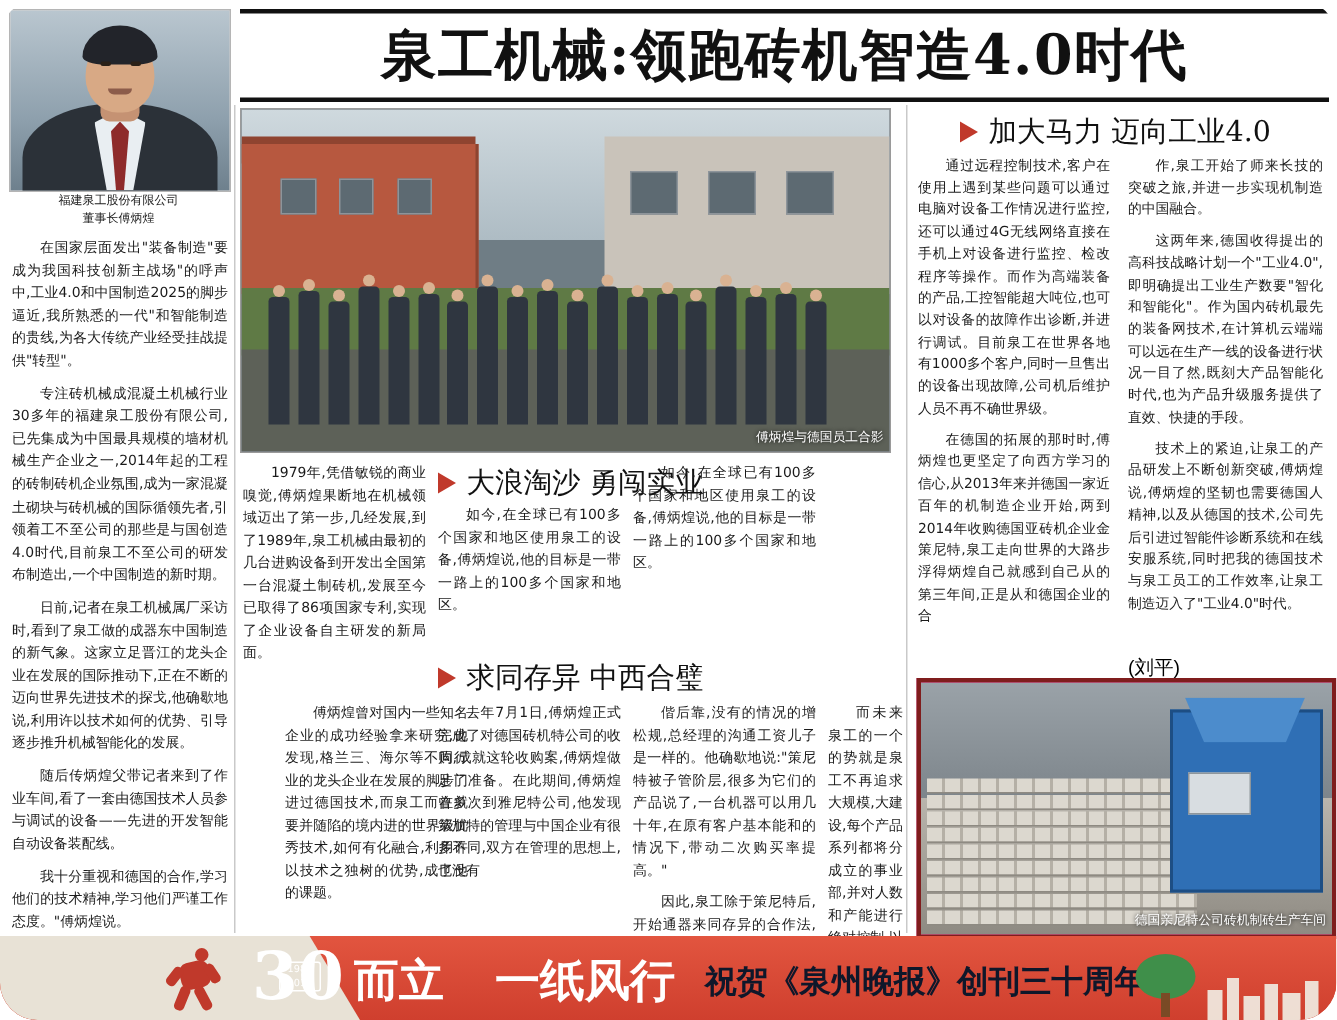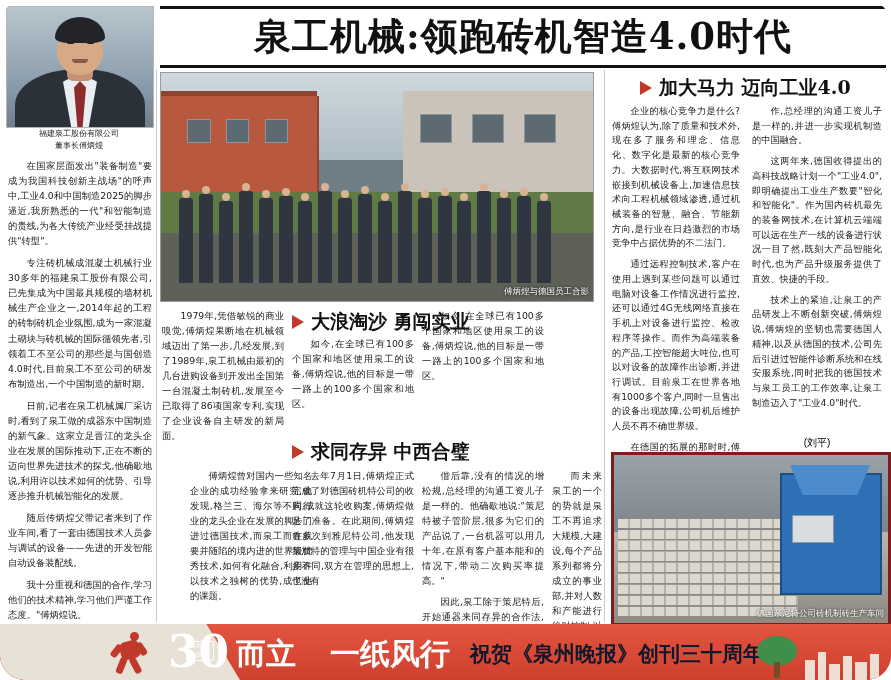--- a/index.html
+++ b/index.html
@@ -200,43 +200,43 @@
     height: 24px;
   }
   .sec-head .tri {
     width: 0; height: 0;
     border-left: 12px solid #c0392b;
     border-top: 7px solid transparent;
     border-bottom: 7px solid transparent;
   }
   .sec-head .txt {
     font-family: "DejaVu Serif", "Liberation Serif", serif;
-    font-weight: bold;
+    font-weight: normal;
     font-size: 19px;
     color: #111;
     white-space: nowrap;
   }
   
   .bodycol {
     position: absolute;
     font-family: "DejaVu Sans", sans-serif;
     font-size: 9.3px;
     line-height: 1.62;
     color: #1a1a1a;
     text-align: justify;
   }
   .bodycol p { margin: 0 0 6px 0; text-indent: 2em; }
   
   .rightcol {
     font-size: 9.2px;
     line-height: 1.6;
   }
   .sign {
-    text-align: center;
-    font-size: 10px;
+    text-align: left;
+    font-size: 13px;
     margin-top: 4px;
   }
   
   .factory-photo {
     position: absolute;
     left: 611px;
     top: 452px;
     width: 274px;
     height: 168px;
     border: 3px solid #7f1d1d;
@@ -528,26 +528,25 @@
   <div class="bodycol" id="sec2-d" style="left:552px; top:468px; width:50px;">
       <p>而未来泉工的一个的势就是泉工不再追求大规模,大建设,每个产品系列都将分成立的事业部,并对人数和产能进行绝对控制,以保证企业的发展和以工匠精神。</p>
     </div>
 
   <div class="sec-head" style="left:640px; top:76px;">
     <div class="tri"></div>
     <div class="txt">加大马力  迈向工业4.0</div>
   </div>
 
   <div class="bodycol rightcol" id="sec3-a" style="left:612px; top:104px; width:128px;">
-      <p>企业的核心竞争力是什么?傅炳煌认为,除了质量和技术外,现在多了服务和理念、信息化、数字化是最新的核心竞争力。大数据时代,将互联网技术嵌接到机械设备上,加速信息技术向工程机械领域渗透,通过机械装备的智慧、融合、节能新方向,是行业在日趋激烈的市场竞争中占据优势的不二法门。</p>
       <p>通过远程控制技术,客户在使用上遇到某些问题可以通过电脑对设备工作情况进行监控,还可以通过4G无线网络直接在手机上对设备进行监控、检改程序等操作。而作为高端装备的产品,工控智能超大吨位,也可以对设备的故障作出诊断,并进行调试。目前泉工在世界各地有1000多个客户,同时一旦售出的设备出现故障,公司机后维护人员不再不确世界级。</p>
       <p>在德国的拓展的那时时,傅炳煌也更坚定了向西方学习的信心,从2013年来并德国一家近百年的机制造企业开始,两到2014年收购德国亚砖机企业金策尼特,泉工走向世界的大路步浮得炳煌自己就感到自己从的第三年间,正是从和德国企业的合</p>
     </div>
   <div class="bodycol rightcol" id="sec3-b" style="left:752px; top:104px; width:130px;">
-      <p>作,总经理的沟通工资儿子是一样的,并进一步实现机制造的中国融合。</p>
+      <p>作,泉工开始了师来长技的突破之旅,并进一步实现机制造的中国融合。</p>
       <p>这两年来,德国收得提出的高科技战略计划一个"工业4.0",即明确提出工业生产数要"智化和智能化"。作为国内砖机最先的装备网技术,在计算机云端端可以远在生产一线的设备进行状况一目了然,既刻大产品智能化时代,也为产品升级服务提供了直效、快捷的手段。</p>
       <p>技术上的紧迫,让泉工的产品研发上不断创新突破,傅炳煌说,傅炳煌的坚韧也需要德国人精神,以及从德国的技术,公司先后引进过智能件诊断系统和在线安服系统,同时把我的德国技术与泉工员工的工作效率,让泉工制造迈入了"工业4.0"时代。</p>
     </div>
   <div class="sign" style="position:absolute; left:752px; top:432px; width:130px;">(刘平)</div>
 
   <div class="factory-photo">
     <div class="f-wall"></div>
     <div class="f-floor"></div>
     <div class="f-pallets">
       <div class="f-row" style="bottom:0px"></div>

